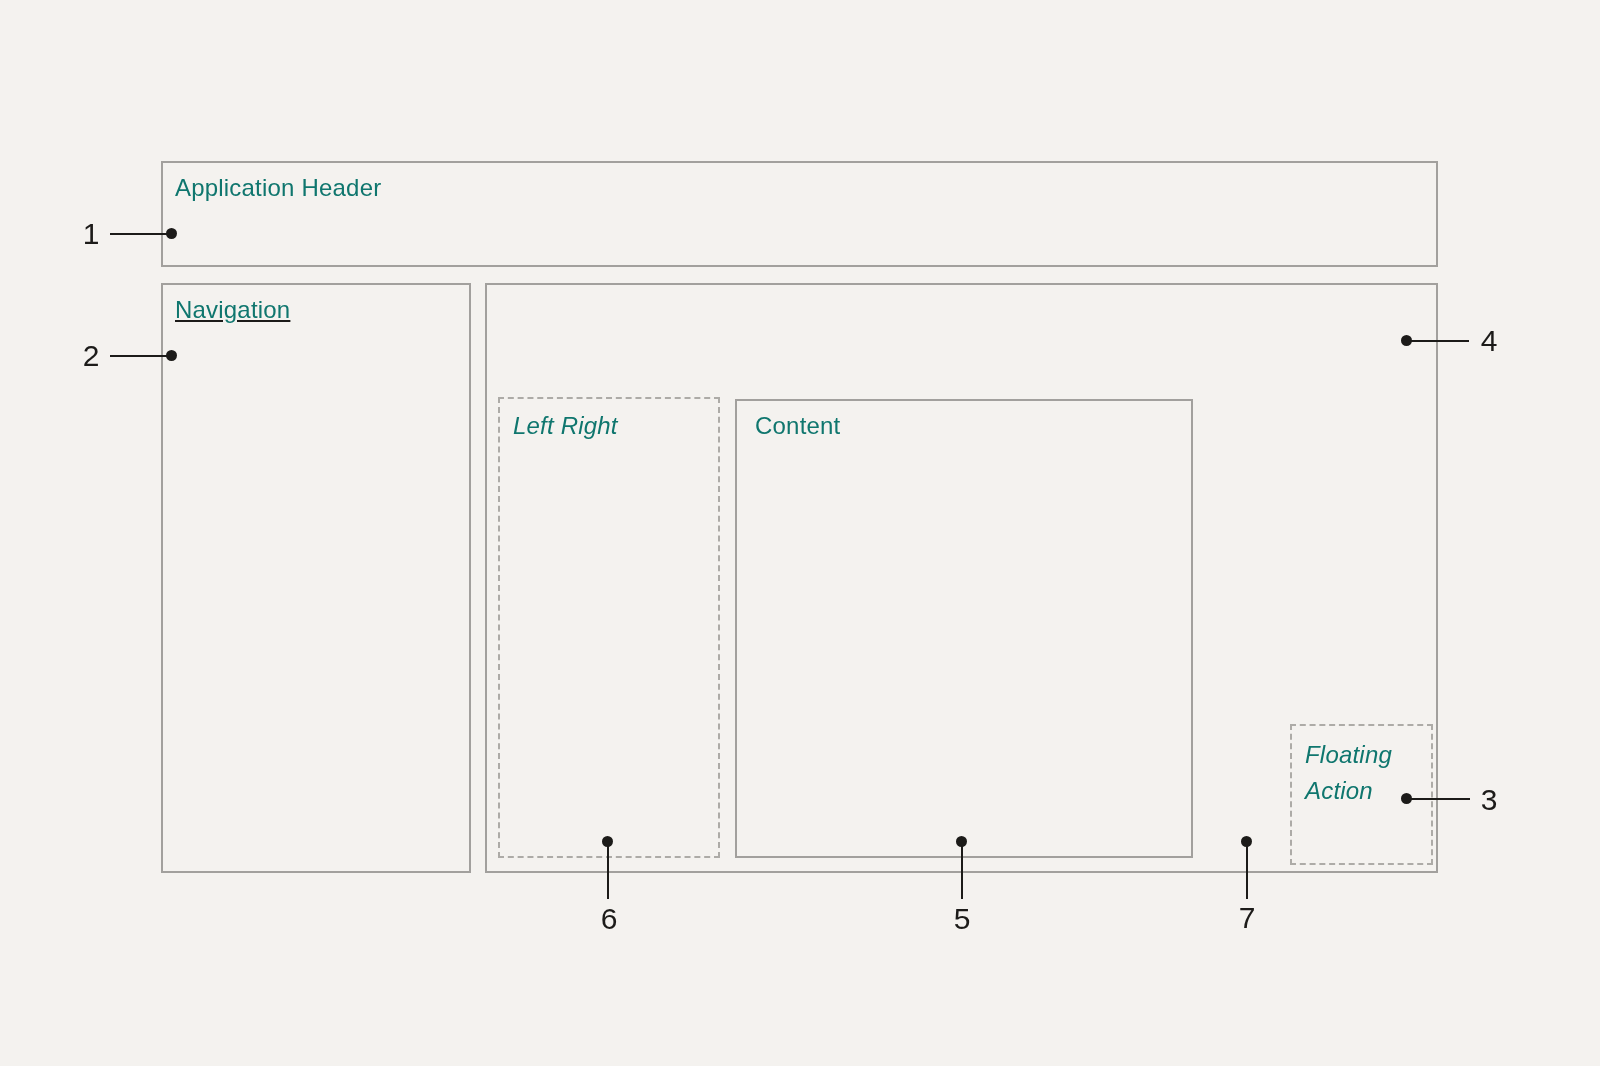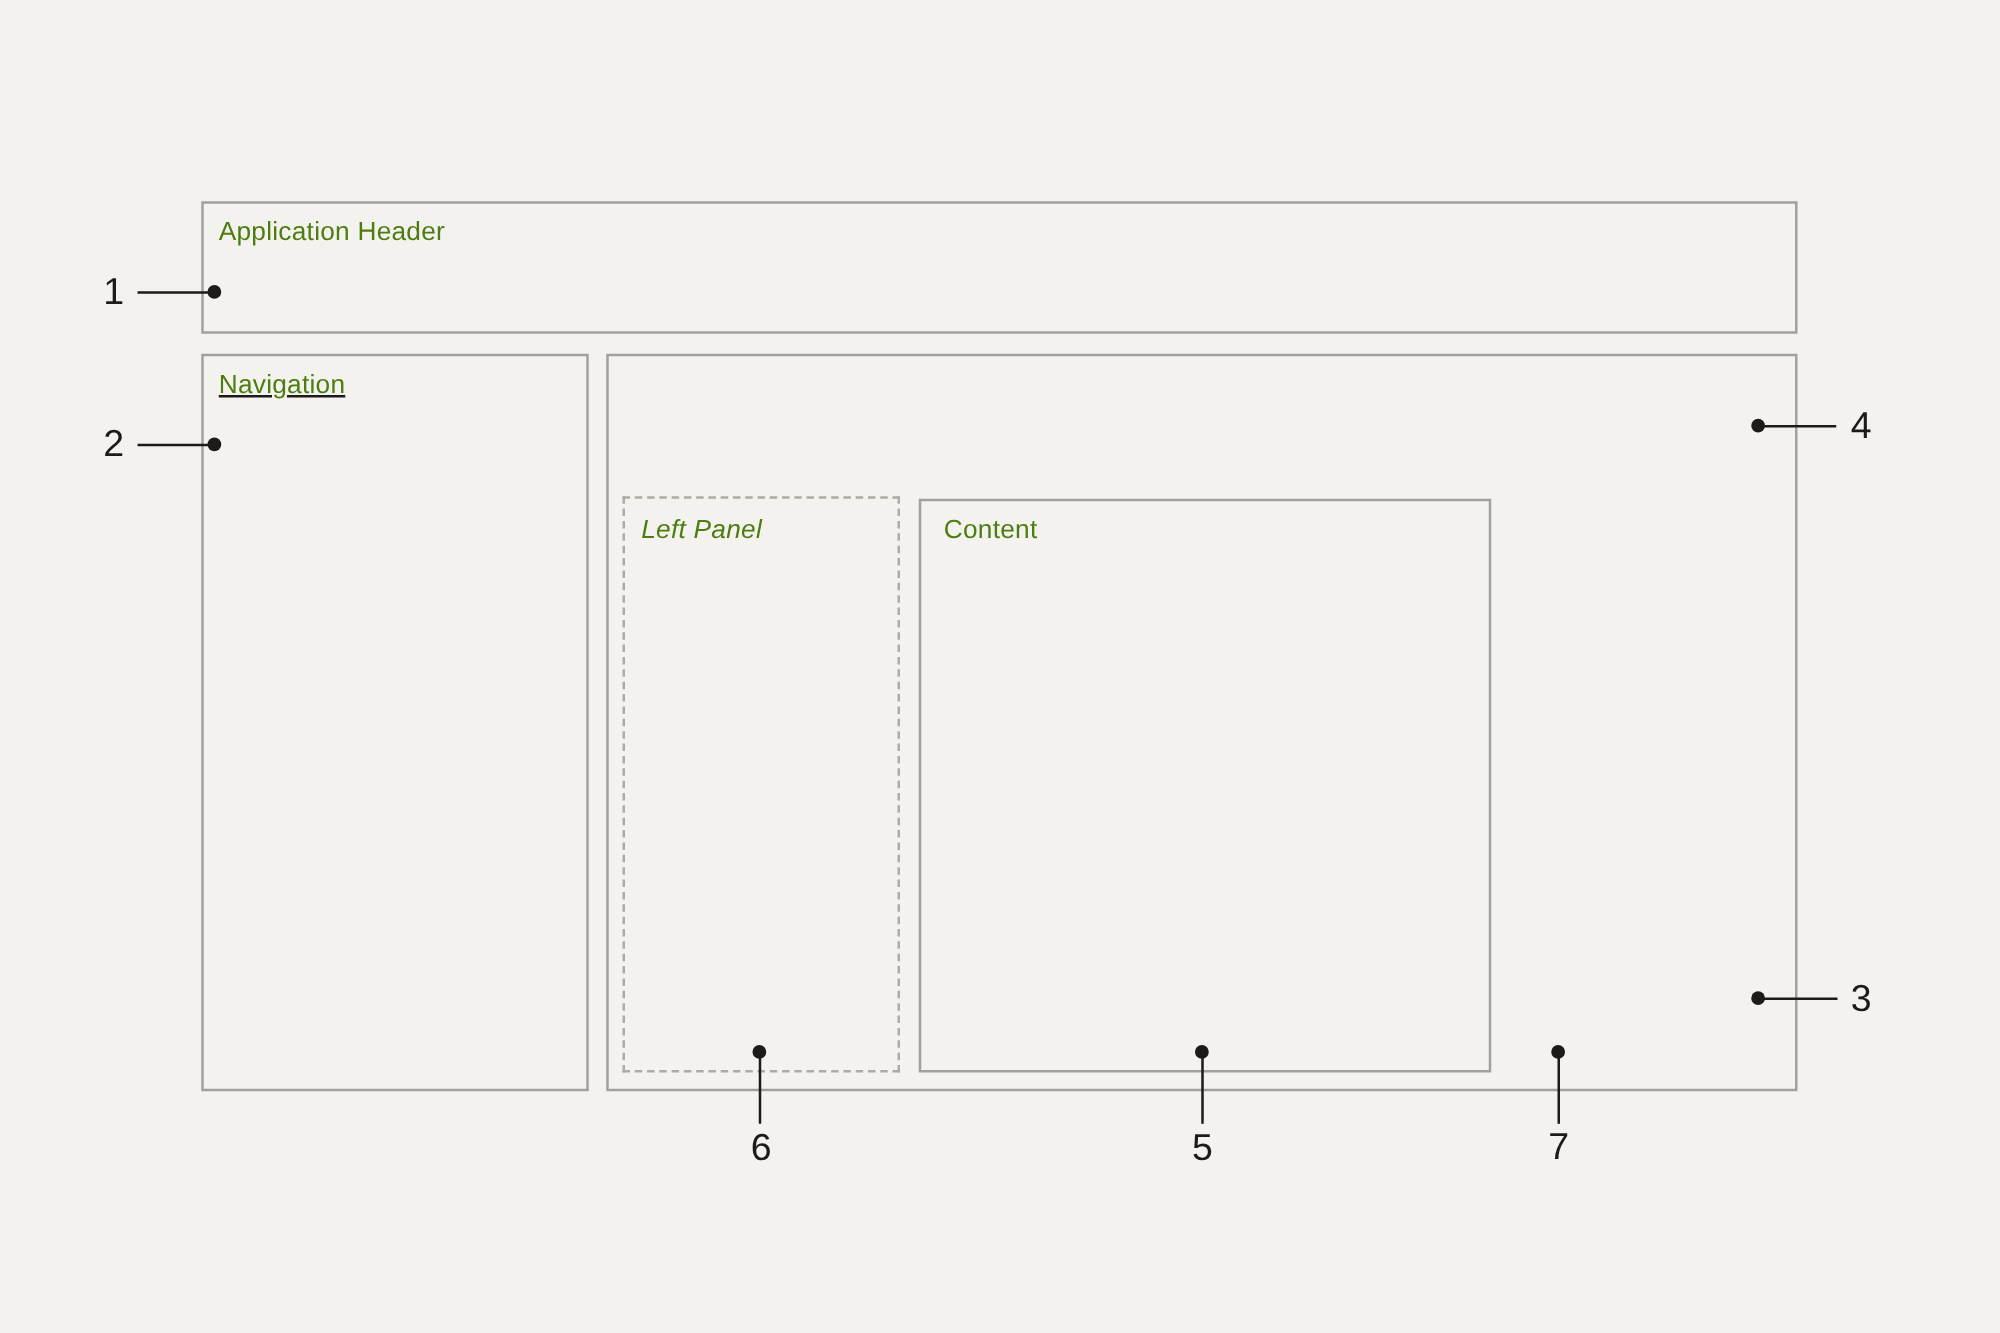--- a/index.html
+++ b/index.html
@@ -15,23 +15,23 @@
     height: 1066px;
     background: var(--background);
     font-family: "Liberation Sans", sans-serif;
     color: var(--ink);
     overflow: hidden;
   }
   .box { position: absolute; box-sizing: border-box; background: transparent; }
   .solid  { border: 2px solid var(--solid-border); }
   .dashed { border: 2px dashed var(--dashed-border); }
   .label {
-    font-size: 21px;
+    font-size: 24px;
     line-height: 1.3;
-    color: #4d7c0f;
+    color: #0f766e;
     letter-spacing: 0.2px;
   }
   .italic { font-style: italic; }
   .pad-a { padding: 9px 12px; }   
   .pad-b { padding: 11px 13px; }  
   .fab-label { line-height: 1.5; }
   .callout-line { position: absolute; background: var(--ink); }
   .callout-dot {
     position: absolute;
     width: 11px; height: 11px;
@@ -57,28 +57,31 @@
   </div>
 
   <div class="box solid pad-a" style="left:161px; top:283px; width:310px; height:590px;text-decoration:underline;">
     <div class="label">Navigation</div>
   </div>
 
   <div class="box solid" style="left:485px; top:283px; width:953px; height:590px;"></div>
 
 
   <div class="box dashed pad-b" style="left:498px; top:397px; width:222px; height:461px;">
-    <div class="label italic">Left Panel</div>
+    <div class="label italic">Left Right</div>
   </div>
 
   <div class="box solid pad-a" style="left:735px; top:399px; width:458px; height:459px;padding-left:18px;">
     <div class="label">Content</div>
   </div>
 
 
+  <div class="box dashed pad-b" style="left:1290px; top:724px; width:143px; height:141px;">
+    <div class="label italic fab-label">Floating Action</div>
+  </div>
 
   <div class="callout-num" style="left:69px; top:212px;">1</div>
   <div class="callout-line" style="left:110px; top:233px; width:63px; height:2px;"></div>
   <div class="callout-dot" style="left:166px; top:228px;"></div>
 
   <div class="callout-num" style="left:69px; top:334px;">2</div>
   <div class="callout-line" style="left:110px; top:355px; width:63px; height:2px;"></div>
   <div class="callout-dot" style="left:166px; top:350px;"></div>
 
   <div class="callout-dot" style="left:1401px; top:335px;"></div>

